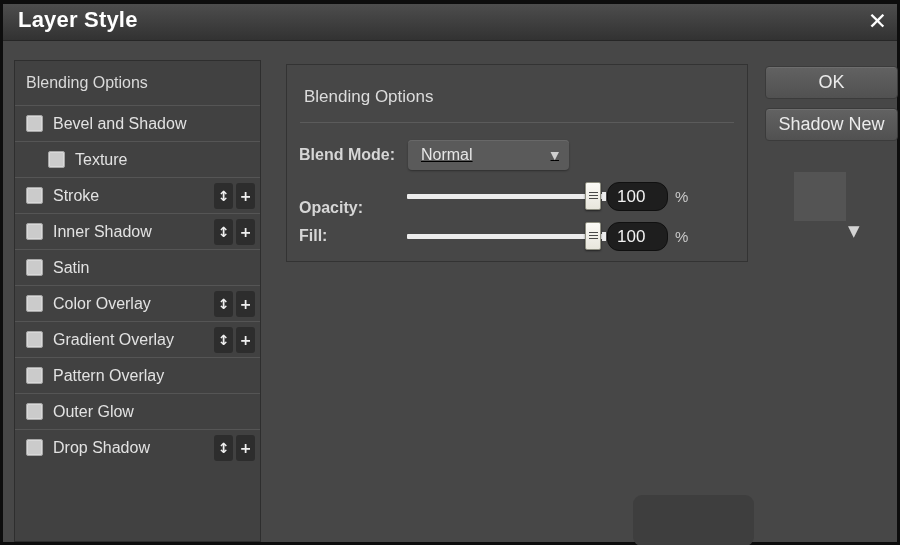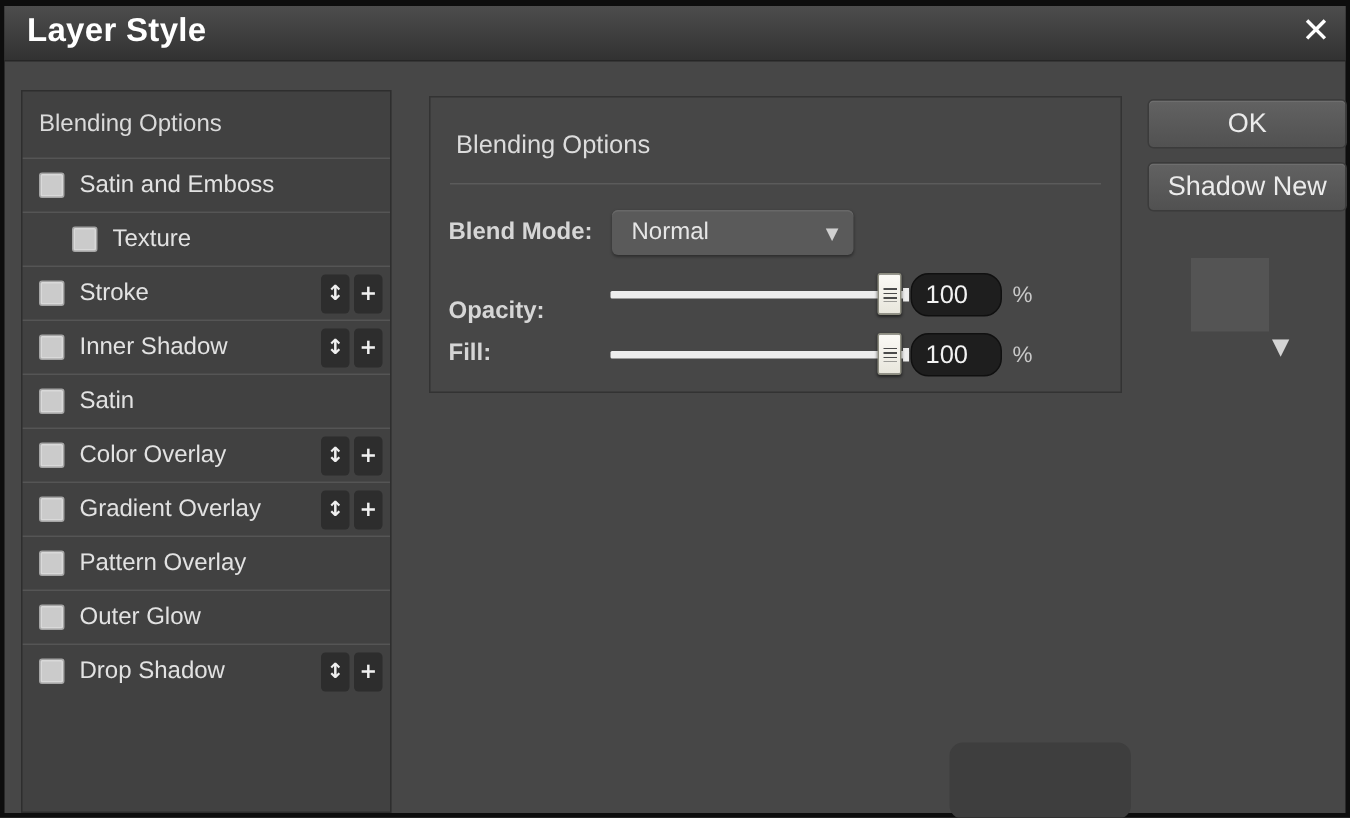--- a/index.html
+++ b/index.html
@@ -65,20 +65,21 @@
   .panel-title { position: absolute; left: 17px; top: 22px; font-size: 17px; color: #dcdcdc; }
   .panel-divider { position: absolute; left: 13px; right: 13px; top: 57px; height: 1px; background: #5b5b5b; }
 
   .frow-label { position: absolute; font-size: 16px; color: #d6d6d6; font-weight: bold; }
 
   .select {
     position: absolute; left: 121px; top: 75px; width: 161px; height: 30px;
     background: #5a5a5a; border-radius: 4px; cursor: pointer;
     display: flex; align-items: center; padding: 0 10px 0 13px;
     box-shadow: inset 0 1px 0 #686868, 0 1px 2px rgba(0,0,0,.35);
+    text-decoration: underline;
   }
   .select .selval { flex: 1; font-size: 16px; color: #e6e6e6; }
   .caret { font-family: "DejaVu Sans", sans-serif; font-size: 11px; color: #d0d0d0; }
 
   .slider { position: absolute; left: 120px; width: 199px; height: 30px; cursor: pointer; }
   .track { position: absolute; left: 0; right: 0; top: 13px; height: 5px; background: #ededed; border-radius: 1px; }
   .nub { position: absolute; right: 0; top: 11px; width: 4px; height: 9px; background: #ededed; }
   .handle {
     position: absolute; right: 5px; top: 1px; width: 16px; height: 28px;
     background: linear-gradient(#fbfaf6, #e8e6dc);
@@ -132,21 +133,21 @@
     <span class="title">Layer Style</span>
     <span class="close">✕</span>
   </div>
 
   <div class="sidebar">
     <div class="srow header">
       <span class="slabel">Blending Options</span>
     </div>
     <div class="srow">
       <span class="cb"></span>
-      <span class="slabel">Satin and Emboss</span>
+      <span class="slabel">Bevel and Shadow</span>
     </div>
     <div class="srow indent">
       <span class="cb"></span>
       <span class="slabel">Texture</span>
     </div>
     <div class="srow">
       <span class="cb"></span>
       <span class="slabel">Stroke</span>
       <span class="rowbtns">
         <span class="sbtn">↕</span>

